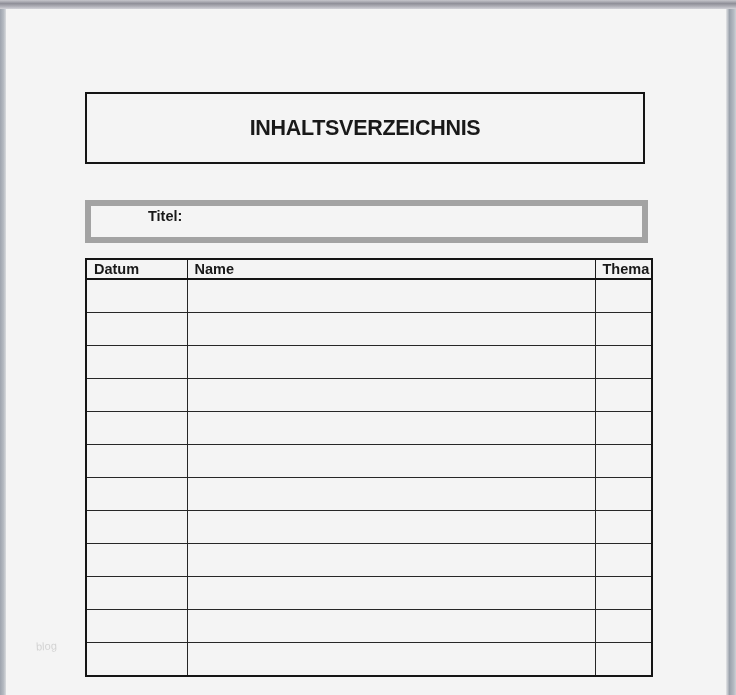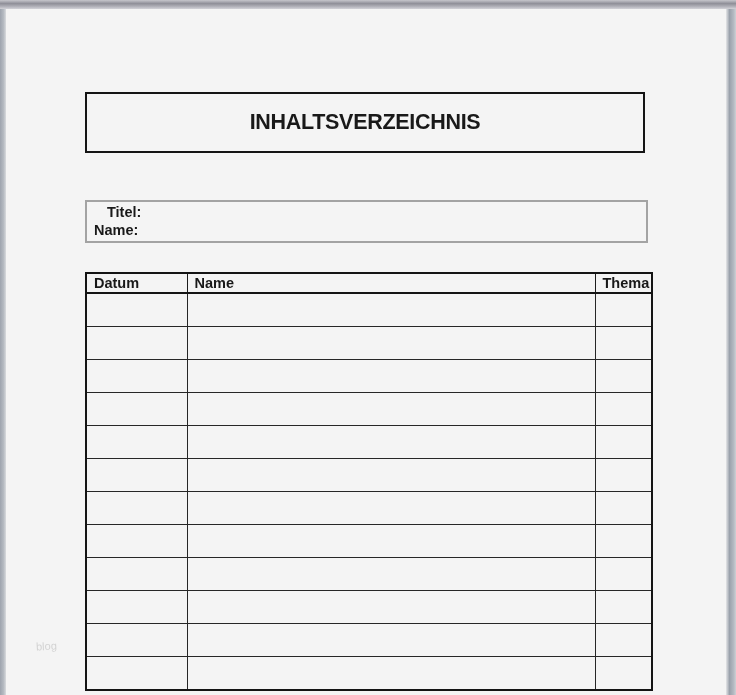--- a/index.html
+++ b/index.html
@@ -22,52 +22,53 @@
     position: absolute; left: 0; top: 9px; width: 6px; height: 686px;
     background: linear-gradient(to right, #9ea4ae 0%, #b6bbc2 60%, #d9dbde 100%);
   }
   .side-right {
     position: absolute; left: 726px; top: 9px; width: 10px; height: 686px;
     background: linear-gradient(to right, #e4e5e7 0%, #9aa1ab 35%, #b3b9c1 75%, #cdd0d4 100%);
   }
 
   
   .title-box {
-    position: absolute; left: 85px; top: 92px; width: 560px; height: 61px;
+    position: absolute; left: 85px; top: 92px; width: 560px; height: 72px;
     border: 2.5px solid #141414;
     background: #f4f4f4;
     display: flex; align-items: center; justify-content: center;
     box-sizing: border-box;
   }
   .title-box h1 {
     margin: 0;
     font-size: 21.5px;
     font-weight: bold;
     letter-spacing: -0.3px;
     color: #191919;
   }
 
   
   .meta-box {
     position: absolute; left: 85px; top: 200px; width: 563px; height: 43px;
-    border: 2px solid #a3a3a3;
+    border: 6px solid #a3a3a3;
     background: #f4f4f4;
     box-sizing: border-box;
     padding-top: 2px;
+    padding-left: 37px;
   }
   .meta-line {
     font-size: 14.5px; font-weight: bold; color: #191919;
     line-height: 17.5px; white-space: nowrap;
   }
   .meta-line.titel { padding-left: 20px; }
   .meta-line.name  { padding-left: 7px; }
 
   
   table.toc {
-    position: absolute; left: 85px; top: 272px;
+    position: absolute; left: 85px; top: 258px;
     width: 566px;
     border-collapse: collapse;
     table-layout: fixed;
     background: #f4f4f4;
     border: 2.5px solid #141414;
   }
   table.toc th {
     border: 1.5px solid #1c1c1c;
     border-bottom: 2.5px solid #141414;
     font-size: 14.5px; font-weight: bold; color: #191919;
@@ -98,24 +99,20 @@
   <div class="side-left"></div>
   <div class="side-right"></div>
 
   <div class="title-box">
     <h1>INHALTSVERZEICHNIS</h1>
   </div>
 
   <div class="meta-box">
     <div class="meta-line titel">
       <span>Titel:</span>
-      <span></span>
-    </div>
-    <div class="meta-line name">
-      <span>Name:</span>
       <span></span>
     </div>
   </div>
 
   <table class="toc">
     <colgroup>
       <col style="width:101px">
       <col style="width:408px">
       <col style="width:57px">
     </colgroup>

